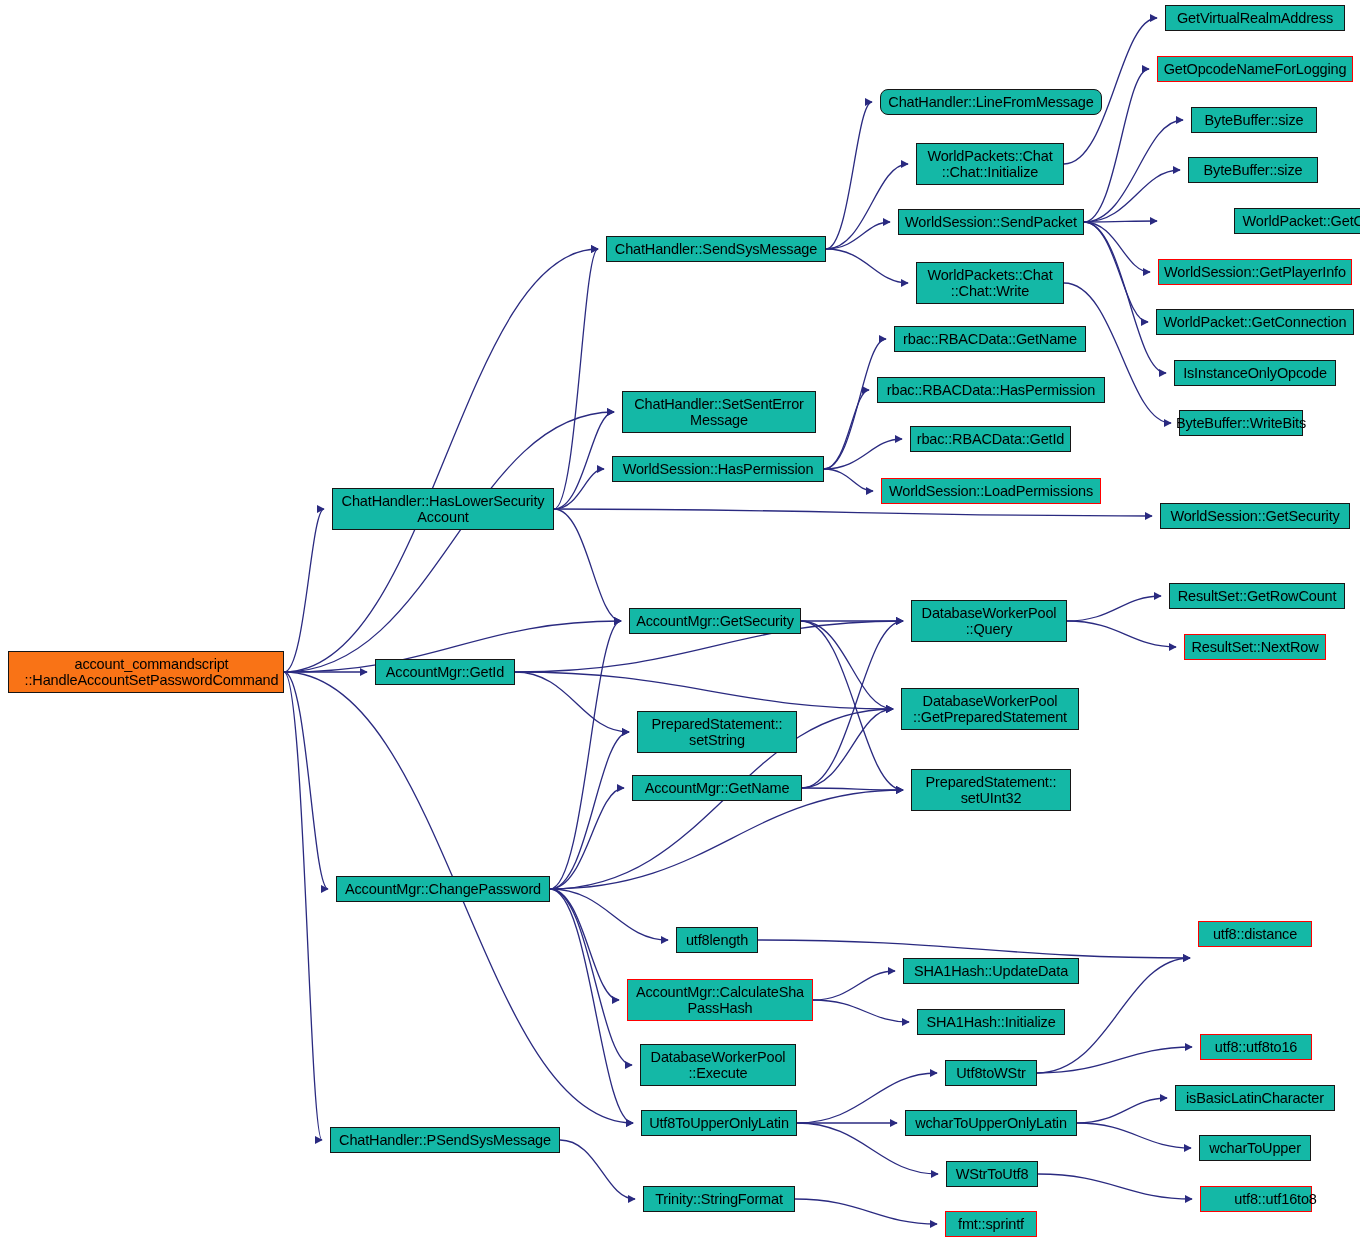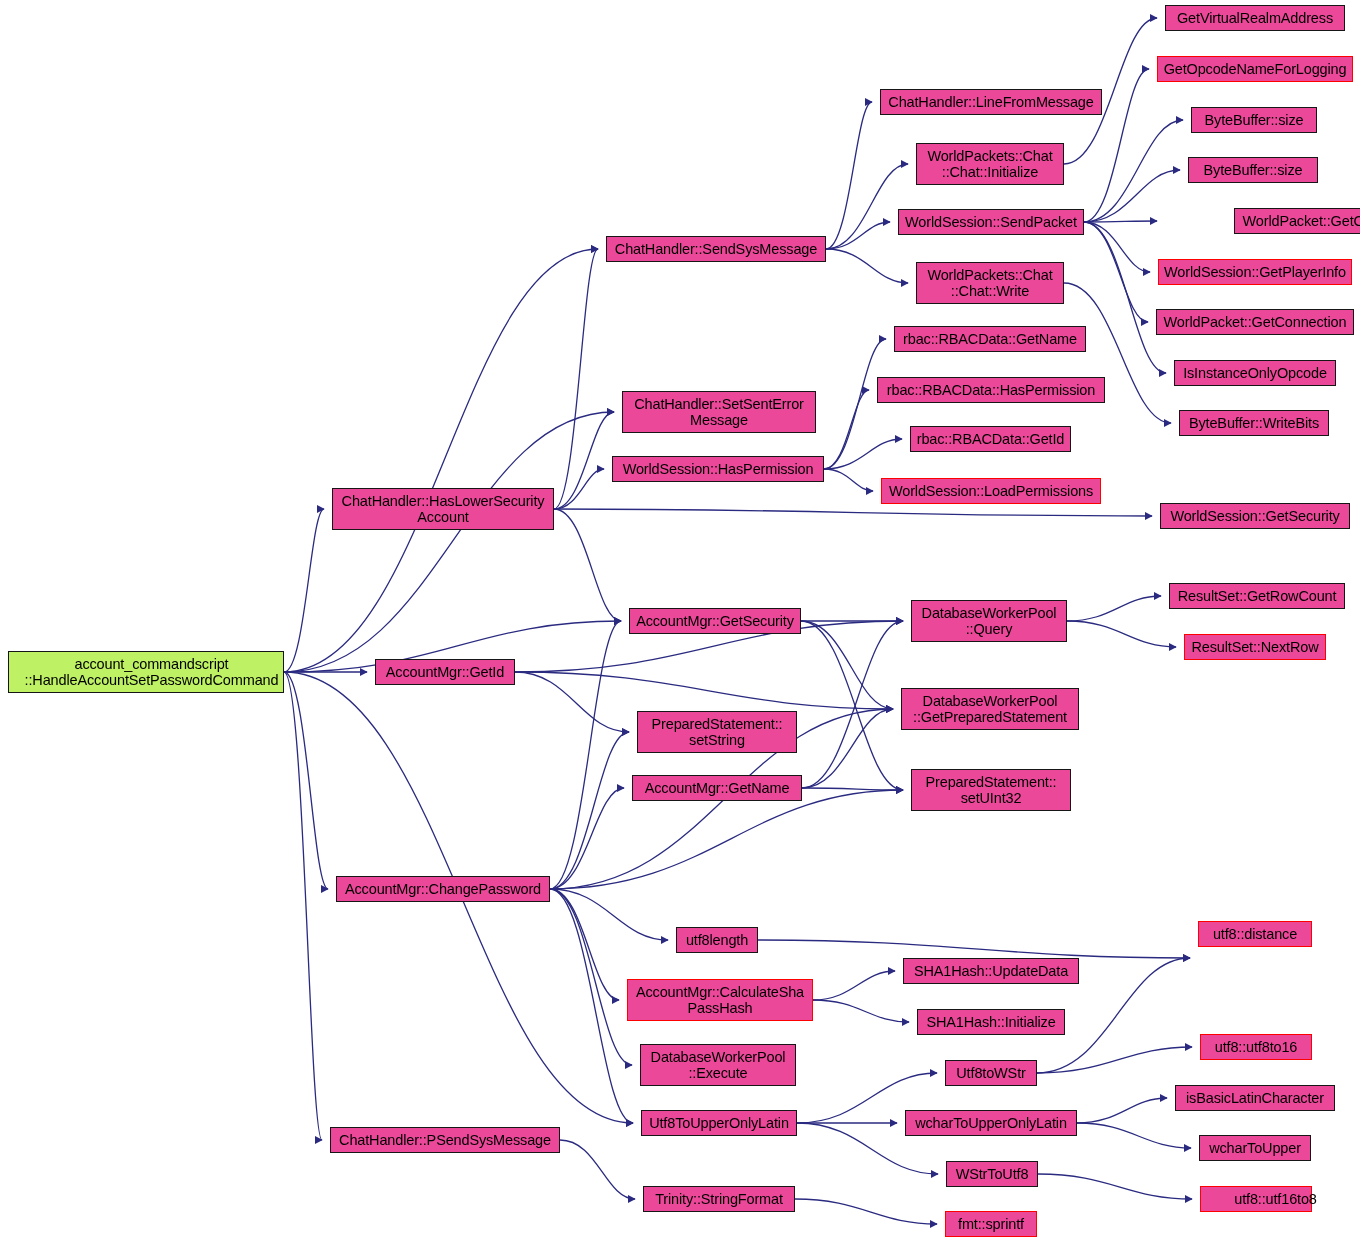--- a/index.html
+++ b/index.html
@@ -1,24 +1,24 @@
 <!DOCTYPE html>
 <html><head>
 <meta charset="utf-8">
 <style>
   html,body{margin:0;padding:0;background:#ffffff;}
   body{font-family:"Liberation Sans", sans-serif;}
   #canvas{position:relative;width:1360px;height:1244px;background:#ffffff;overflow:hidden;}
   #edges{position:absolute;left:0;top:0;width:1360px;height:1244px;}
   .node{position:absolute;box-sizing:border-box;border:1px solid #161616;
-        background:#ec4899;display:flex;align-items:center;justify-content:center;
+        background:#14b8a6;display:flex;align-items:center;justify-content:center;
         text-align:center;line-height:1.12;color:#000000;font-size:14.5px;
         letter-spacing:-0.15px;white-space:pre-line;}
   .node.redframe{border:1px solid #ff0000;}
-  .node.root{background:#bef264;border:1px solid #161616;padding-left:11px;}
+  .node.root{background:#f97316;border:1px solid #161616;padding-left:11px;}
   .node.thick{border-width:1.6px;}
 </style>
 </head>
 <body>
 
 <div id="canvas">
   <svg id="edges" viewBox="0 0 1360 1244" xmlns="http://www.w3.org/2000/svg">
     <defs>
       <marker id="arrow" viewBox="0 0 10 10" refX="9" refY="5" markerWidth="6" markerHeight="6" orient="auto-start-reverse">
         <path d="M 0 0 L 10 5 L 0 10 z" fill="#2a2a80"></path>
@@ -92,39 +92,39 @@
   </svg>
   <div id="node-layer">
       <div class="node thick root" style="left: 8px; top: 651px; width: 276px; height: 42px;">account_commandscript
 ::HandleAccountSetPasswordCommand</div>
       <div class="node thick" style="left: 606px; top: 236px; width: 220px; height: 26px;">ChatHandler::SendSysMessage</div>
       <div class="node thick" style="left: 332px; top: 488px; width: 222px; height: 42px;">ChatHandler::HasLowerSecurity
 Account</div>
       <div class="node thick" style="left: 622px; top: 391px; width: 194px; height: 42px;">ChatHandler::SetSentError
 Message</div>
       <div class="node thick" style="left: 612px; top: 456px; width: 212px; height: 26px;">WorldSession::HasPermission</div>
-      <div class="node thick" style="left: 880px; top: 89px; width: 222px; height: 26px;">ChatHandler::LineFromMessage</div>
+      <div class="node thick" style="left: 880px; top: 89px; width: 222px; height: 26px; border-radius: 8px;">ChatHandler::LineFromMessage</div>
       <div class="node thick" style="left: 916px; top: 143px; width: 148px; height: 42px;">WorldPackets::Chat
 ::Chat::Initialize</div>
       <div class="node thick" style="left: 898px; top: 209px; width: 186px; height: 26px;">WorldSession::SendPacket</div>
       <div class="node thick" style="left: 916px; top: 262px; width: 148px; height: 42px;">WorldPackets::Chat
 ::Chat::Write</div>
       <div class="node thick" style="left: 894px; top: 326px; width: 192px; height: 26px;">rbac::RBACData::GetName</div>
       <div class="node thick" style="left: 877px; top: 377px; width: 228px; height: 26px;">rbac::RBACData::HasPermission</div>
       <div class="node thick" style="left: 910px; top: 426px; width: 161px; height: 26px;">rbac::RBACData::GetId</div>
       <div class="node thick redframe" style="left: 881px; top: 478px; width: 220px; height: 26px;">WorldSession::LoadPermissions</div>
       <div class="node thick" style="left: 1165px; top: 5px; width: 180px; height: 26px;">GetVirtualRealmAddress</div>
       <div class="node thick redframe" style="left: 1157px; top: 56px; width: 196px; height: 26px;">GetOpcodeNameForLogging</div>
       <div class="node thick" style="left: 1191px; top: 107px; width: 126px; height: 26px;">ByteBuffer::size</div>
       <div class="node thick" style="left: 1188px; top: 157px; width: 130px; height: 26px;">ByteBuffer::size</div>
       <div class="node thick" style="left: 1234px; top: 208px; width: 178px; height: 26px;">WorldPacket::GetOpcode</div>
       <div class="node thick redframe" style="left: 1158px; top: 259px; width: 194px; height: 26px;">WorldSession::GetPlayerInfo</div>
       <div class="node thick" style="left: 1156px; top: 309px; width: 198px; height: 26px;">WorldPacket::GetConnection</div>
       <div class="node thick" style="left: 1174px; top: 360px; width: 162px; height: 26px;">IsInstanceOnlyOpcode</div>
-      <div class="node thick" style="left: 1179px; top: 410px; width: 150px; height: 26px;">ByteBuffer::WriteBits</div>
+      <div class="node thick" style="left: 1179px; top: 410px; width: 124px; height: 26px;">ByteBuffer::WriteBits</div>
       <div class="node thick" style="left: 1160px; top: 503px; width: 190px; height: 26px;">WorldSession::GetSecurity</div>
       <div class="node thick" style="left: 629px; top: 608px; width: 172px; height: 26px;">AccountMgr::GetSecurity</div>
       <div class="node thick" style="left: 375px; top: 659px; width: 140px; height: 26px;">AccountMgr::GetId</div>
       <div class="node thick" style="left: 637px; top: 711px; width: 160px; height: 42px;">PreparedStatement::
 setString</div>
       <div class="node thick" style="left: 632px; top: 775px; width: 170px; height: 26px;">AccountMgr::GetName</div>
       <div class="node thick" style="left: 336px; top: 876px; width: 214px; height: 26px;">AccountMgr::ChangePassword</div>
       <div class="node thick" style="left: 911px; top: 600px; width: 156px; height: 42px;">DatabaseWorkerPool
 ::Query</div>
       <div class="node thick" style="left: 901px; top: 688px; width: 178px; height: 42px;">DatabaseWorkerPool

